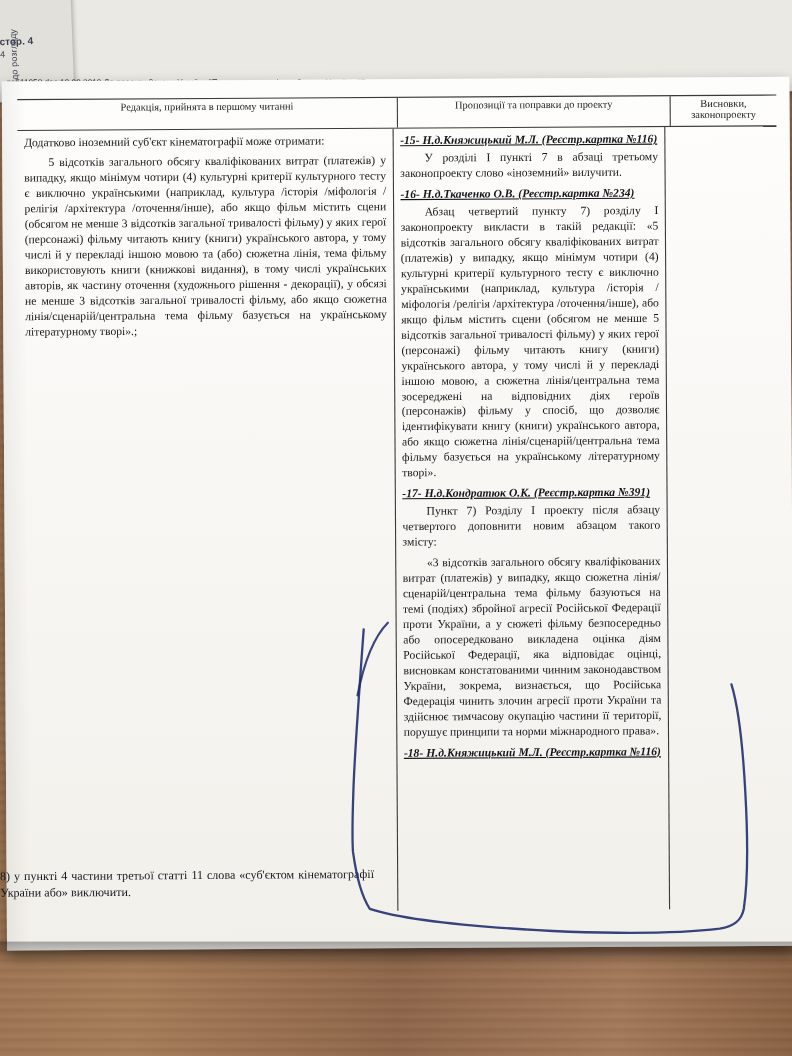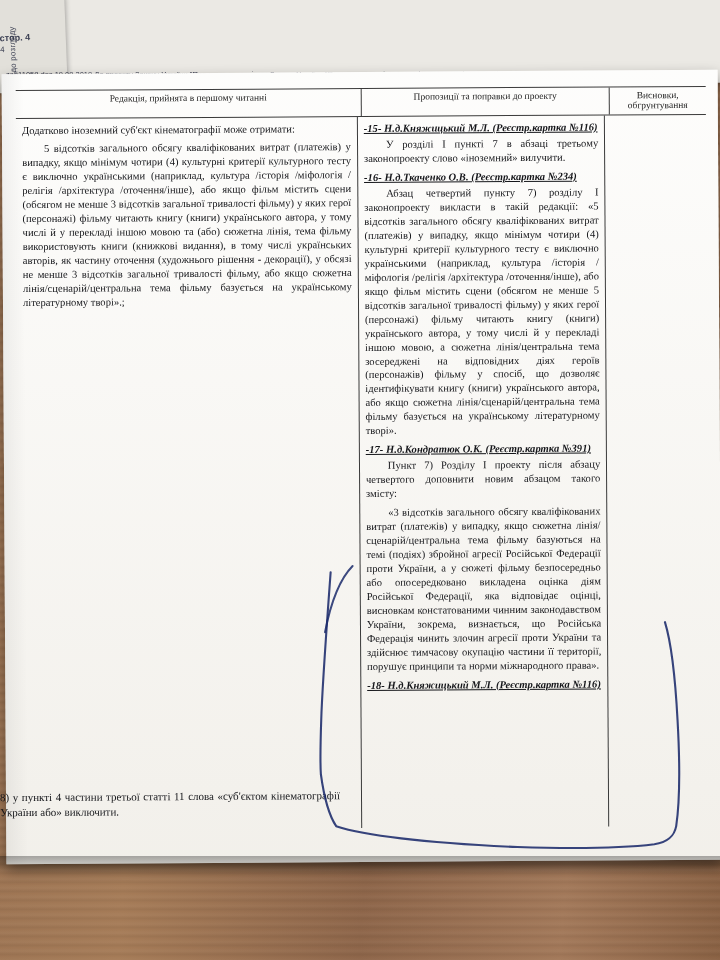--- a/index.html
+++ b/index.html
@@ -211,21 +211,21 @@
 <div id="doc-footer-line">zab11058.doc  19.09.2019  До проекту Закону України "Про внесення змін до Закону України "Про державну підтримку кінематографії в Україні"</div>
 
 <div id="sheet">
   <div id="sheet-inner"></div>
 
   <div class="tbl">
 
     <div class="row-head">
       <div class="hcell c1">Редакція, прийнята в першому читанні</div>
       <div class="hcell c2">Пропозиції та поправки до проекту</div>
-      <div class="hcell c3">Висновки, обгрунтування</div>
+      <div class="hcell c3">Висновки, законопроекту</div>
     </div>
 
     <div class="row-body">
 
       <div class="bcell c1">
         <p class="p noind">Додатково іноземний суб'єкт кінематографії може отримати:</p>
         <p class="p">5 відсотків загального обсягу кваліфікованих витрат (платежів) у випадку, якщо мінімум чотири (4) культурні критерії культурного тесту є виключно українськими (наприклад, культура /історія /міфологія /релігія /архітектура /оточення/інше), або якщо фільм містить сцени (обсягом не менше 3 відсотків загальної тривалості фільму) у яких герої (персонажі) фільму читають книгу (книги) українського автора, у тому числі й у перекладі іншою мовою та (або) сюжетна лінія, тема фільму використовують книги (книжкові видання), в тому числі українських авторів, як частину оточення (художнього рішення - декорації), у обсязі не менше 3 відсотків загальної тривалості фільму, або якщо сюжетна лінія/сценарій/центральна тема фільму базується на українському літературному творі».;</p>
       </div>
 
       <div class="bcell c2">

